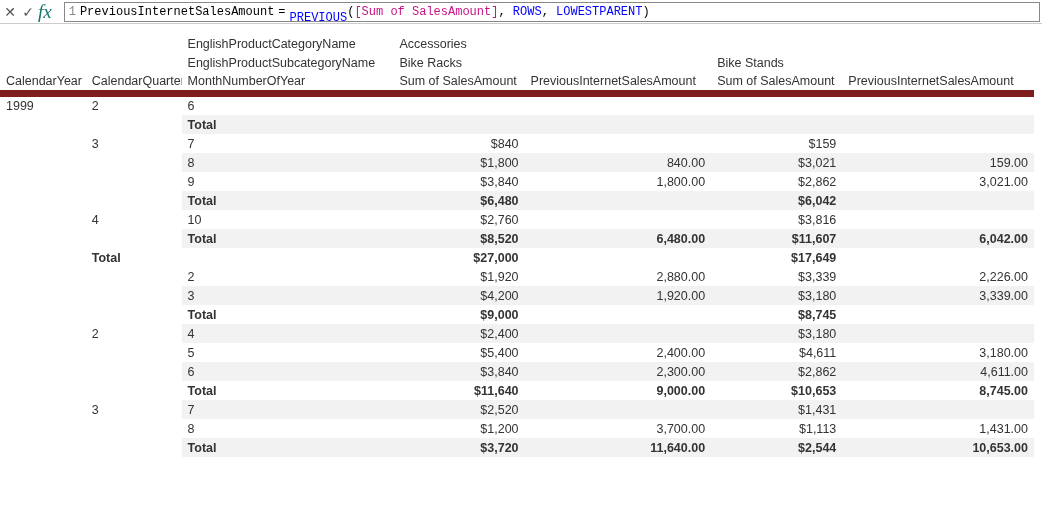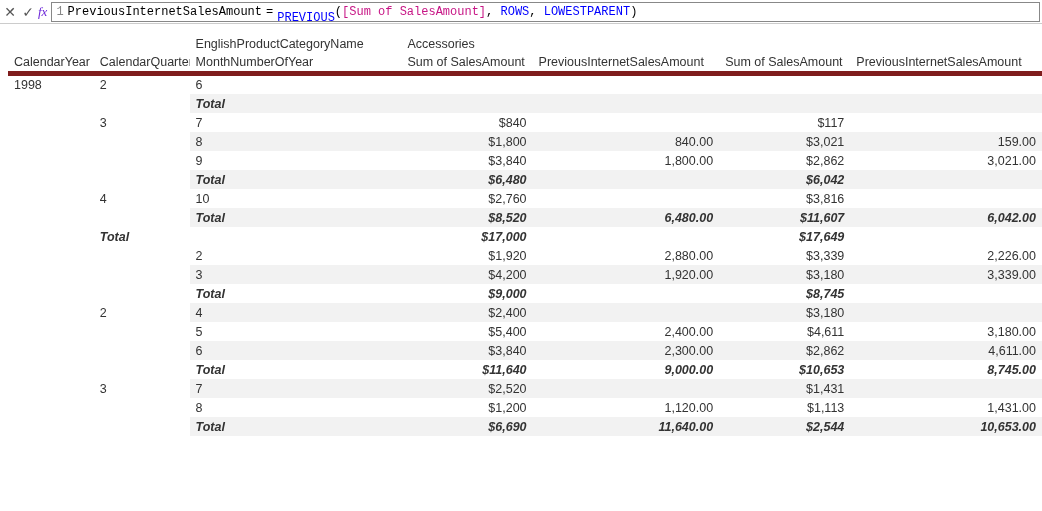--- a/index.html
+++ b/index.html
@@ -26,23 +26,23 @@
       display: inline-flex;
       align-items: center;
       justify-content: center;
       font-size: 14px;
       color: #555;
       cursor: pointer;
     }
     .fb-fx {
       font-style: italic;
       font-family: Georgia, serif;
-      font-size: 13px;
-      color: #6d28d9;
-      margin-right: 2px;
+      font-size: 19px;
+      color: #0f766e;
+      margin-right: 10px;
     }
     .formula-box {
       flex: 1;
       border: 1px solid #888;
       height: 20px;
       display: flex;
       align-items: center;
       padding: 0 4px;
       font-family: Consolas, "Courier New", monospace;
       font-size: 12px;
@@ -53,21 +53,21 @@
     .tok-measure { color: #000; }
     .tok-assign { color: #000; margin: 0 4px; }
     .tok-func { color: #0000ff; margin-top: 12px; }
     .tok-bracket { color: #c71585; font-family: Liberation Mono, monospace; }
     .tok-kw { color: #0000ff; text-align: right; }
     .tok-punct { color: #000; }
 
     
     .table-area {
       padding-top: 10px;
-      padding-left: 8px;
+      padding-left: 0;
     }
     table {
       border-collapse: collapse;
       table-layout: fixed;
       width: 1034px;
     }
     td, th {
       padding: 2px 6px;
       height: 19px;
       font-size: 12.5px;
@@ -82,23 +82,23 @@
     .c-year { width: 85px; }
     .c-quarter { width: 95px; }
     .c-month { width: 210px; }
     .c-sum1 { width: 130px; }
     .c-prev1 { width: 185px; }
     .c-sum2 { width: 130px; }
     .c-prev2 { width: 190px; }
 
     .num { text-align: right; }
     .hdr-row td { color: #333; border-bottom: 0; }
-    .hdr-last td { border-bottom: 5px solid #7f1d1d; }
+    .hdr-last td { border-bottom: 7px solid #7f1d1d; }
     .zebra { background: #f2f2f2; }
-    .bold td { font-weight: 600; font-style: italic; }
+    .bold td { font-weight: 600; }
   </style>
 </head>
 <body>
 
 <div class="formula-bar">
   <span class="fb-icon">✕</span>
   <span class="fb-icon">✓</span>
   <span class="fb-fx">fx</span>
   <div class="formula-box">
     <span class="tok-linenum">1</span>
@@ -132,34 +132,43 @@
     <tbody>
         <tr class="hdr-row">
       <td></td>
           <td></td>
       <td>EnglishProductCategoryName</td>
       <td>Accessories</td>
       <td></td>
           <td></td>
           <td></td>
     </tr>
+    <tr class="hdr-row">
+      <td></td>
+          <td></td>
+      <td>EnglishProductSubcategoryName</td>
+      <td>Bike Racks</td>
+      <td></td>
+      <td>Bike Stands</td>
+      <td></td>
+    </tr>
     <tr class="hdr-row hdr-last">
       <td>CalendarYear</td>
       <td>CalendarQuarter</td>
       <td>MonthNumberOfYear</td>
       <td>Sum of SalesAmount</td>
       <td>PreviousInternetSalesAmount</td>
       <td>Sum of SalesAmount</td>
       <td>PreviousInternetSalesAmount</td>
     </tr>
 
     </tbody>
       <tbody id="data-body">
         <tr>
-          <td class="">1998</td>
+          <td class="">1999</td>
           <td class="">2</td>
           <td class="">6</td>
           <td class="num"></td>
           <td class="num"></td>
           <td class="num"></td>
           <td class="num"></td>
         </tr>
         <tr class="bold">
           <td class=""></td>
           <td class=""></td>
@@ -168,21 +177,21 @@
           <td class="num zebra"></td>
           <td class="num zebra"></td>
           <td class="num zebra"></td>
         </tr>
         <tr>
           <td class=""></td>
           <td class="">3</td>
           <td class="">7</td>
           <td class="num">$840</td>
           <td class="num"></td>
-          <td class="num">$117</td>
+          <td class="num">$159</td>
           <td class="num"></td>
         </tr>
         <tr>
           <td class=""></td>
           <td class=""></td>
           <td class="zebra">8</td>
           <td class="num zebra">$1,800</td>
           <td class="num zebra">840.00</td>
           <td class="num zebra">$3,021</td>
           <td class="num zebra">159.00</td>
@@ -220,21 +229,21 @@
           <td class="zebra">Total</td>
           <td class="num zebra">$8,520</td>
           <td class="num zebra">6,480.00</td>
           <td class="num zebra">$11,607</td>
           <td class="num zebra">6,042.00</td>
         </tr>
         <tr class="bold">
           <td class=""></td>
           <td class="">Total</td>
           <td class=""></td>
-          <td class="num">$17,000</td>
+          <td class="num">$27,000</td>
           <td class="num"></td>
           <td class="num">$17,649</td>
           <td class="num"></td>
         </tr>
         <tr>
           <td class=""></td>
           <td class=""></td>
           <td class="">2</td>
           <td class="num">$1,920</td>
           <td class="num">2,880.00</td>
@@ -302,28 +311,28 @@
           <td class="num zebra">$2,520</td>
           <td class="num zebra"></td>
           <td class="num zebra">$1,431</td>
           <td class="num zebra"></td>
         </tr>
         <tr>
           <td class=""></td>
           <td class=""></td>
           <td class="">8</td>
           <td class="num">$1,200</td>
-          <td class="num">1,120.00</td>
+          <td class="num">3,700.00</td>
           <td class="num">$1,113</td>
           <td class="num">1,431.00</td>
         </tr>
         <tr class="bold">
           <td class=""></td>
           <td class=""></td>
           <td class="zebra">Total</td>
-          <td class="num zebra">$6,690</td>
+          <td class="num zebra">$3,720</td>
           <td class="num zebra">11,640.00</td>
           <td class="num zebra">$2,544</td>
           <td class="num zebra">10,653.00</td>
         </tr>
       </tbody>
   </table>
 </div>
 
 </body></html>

